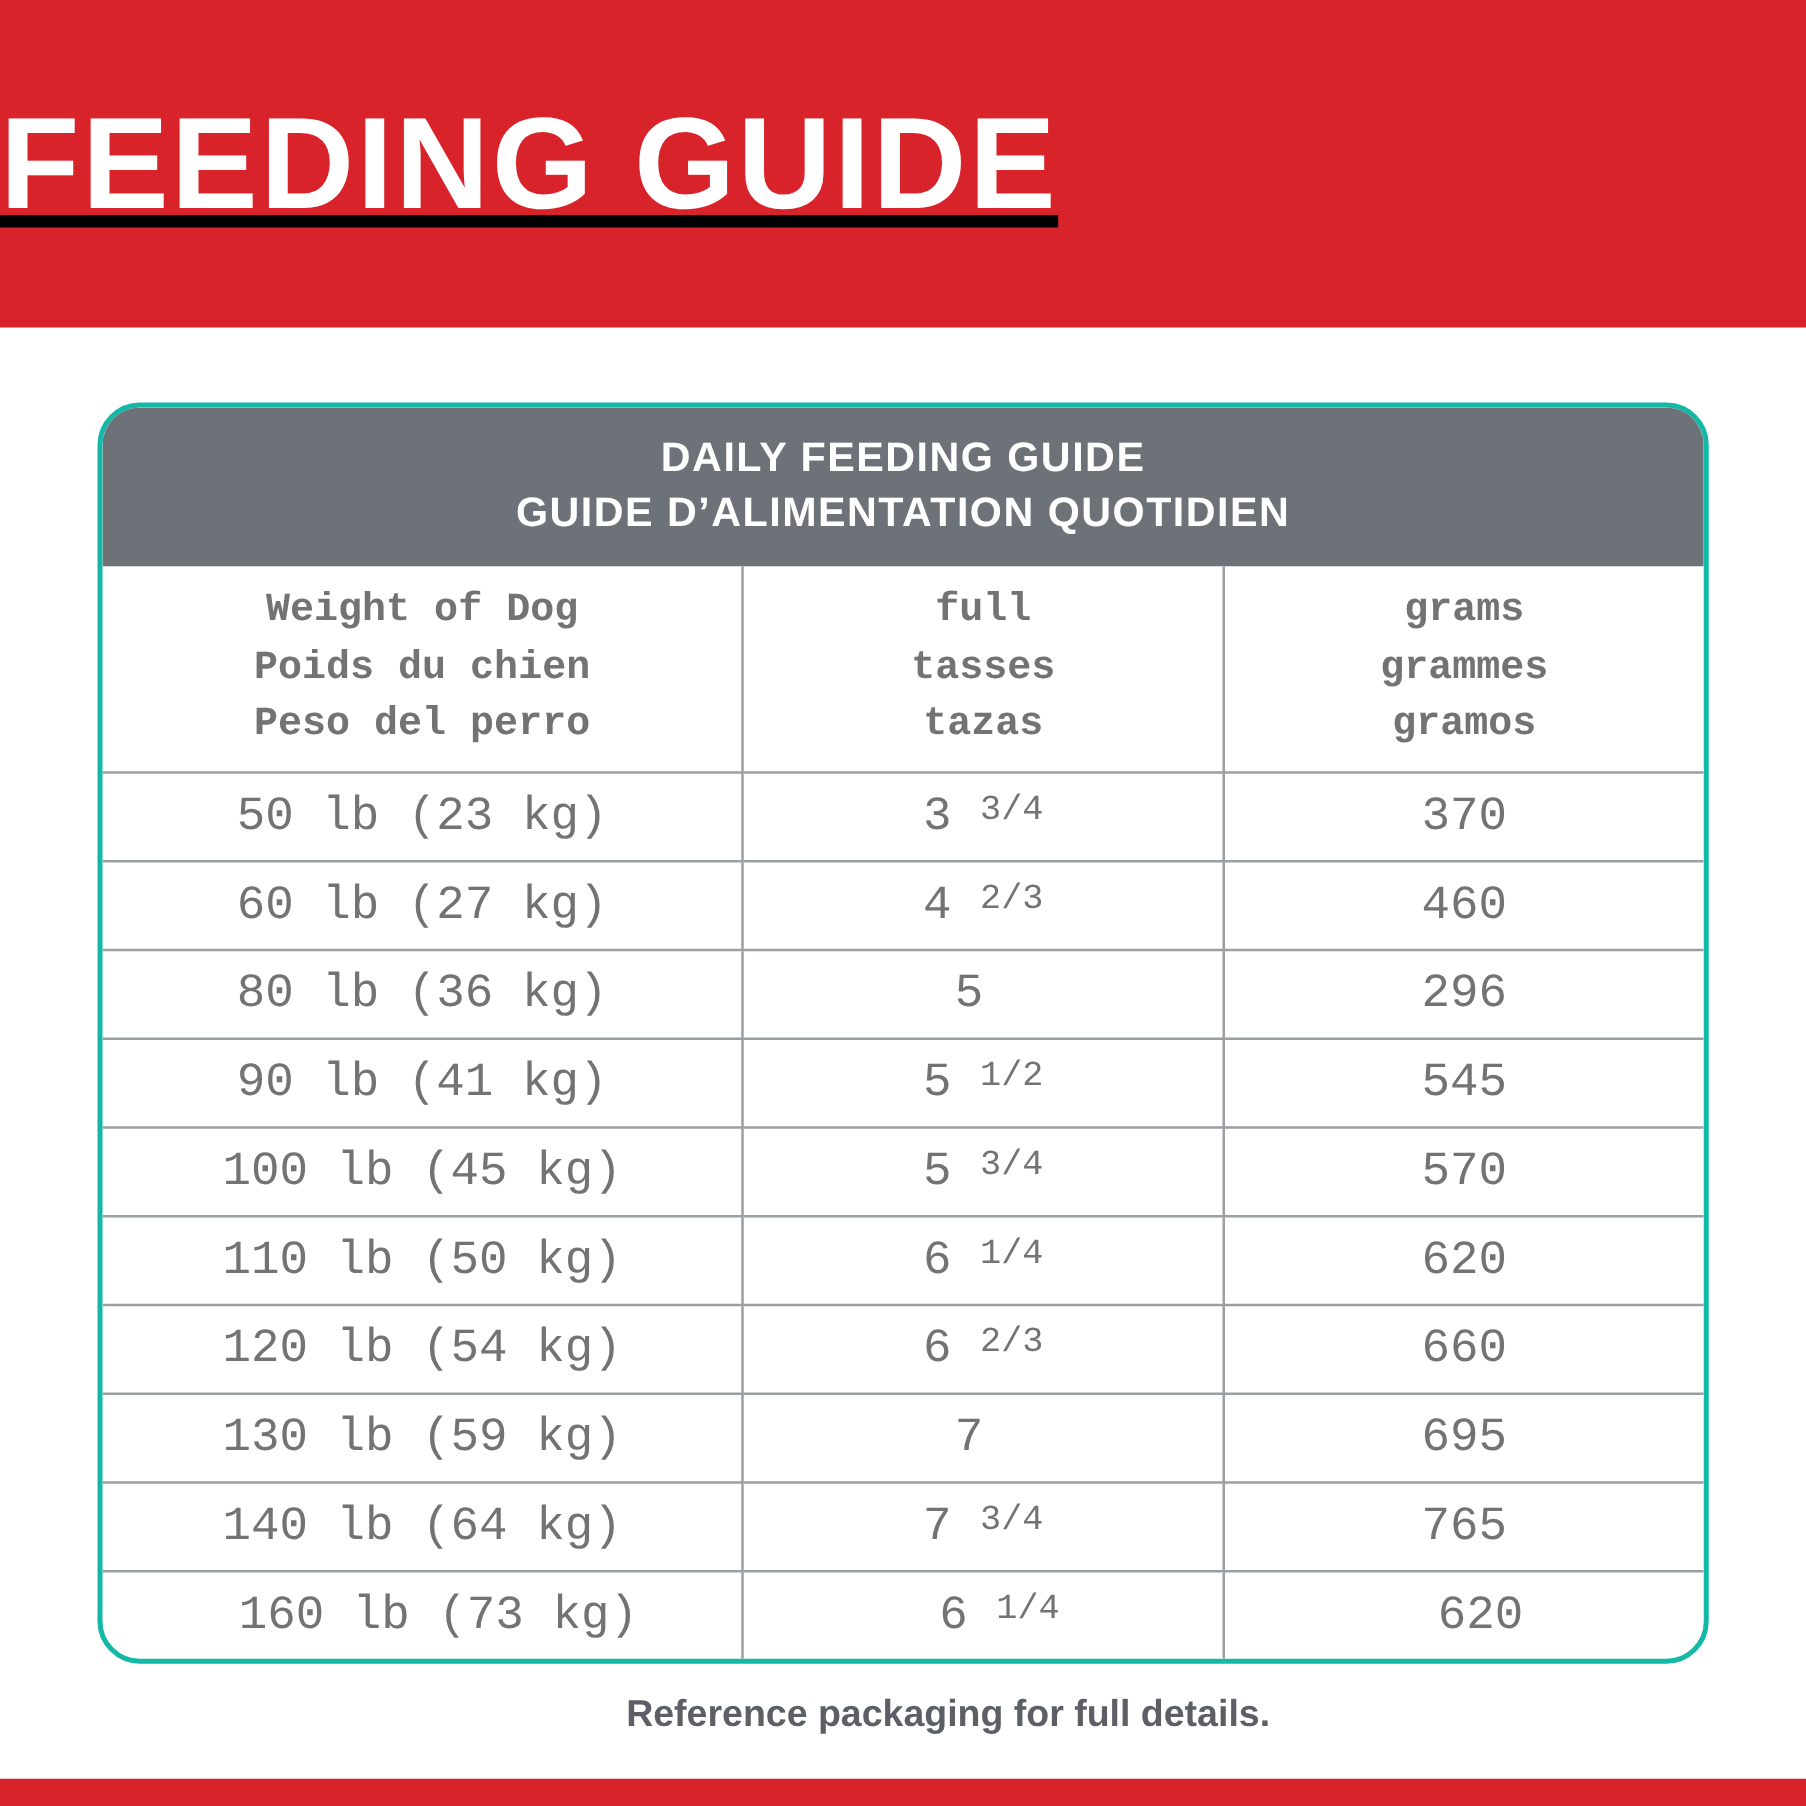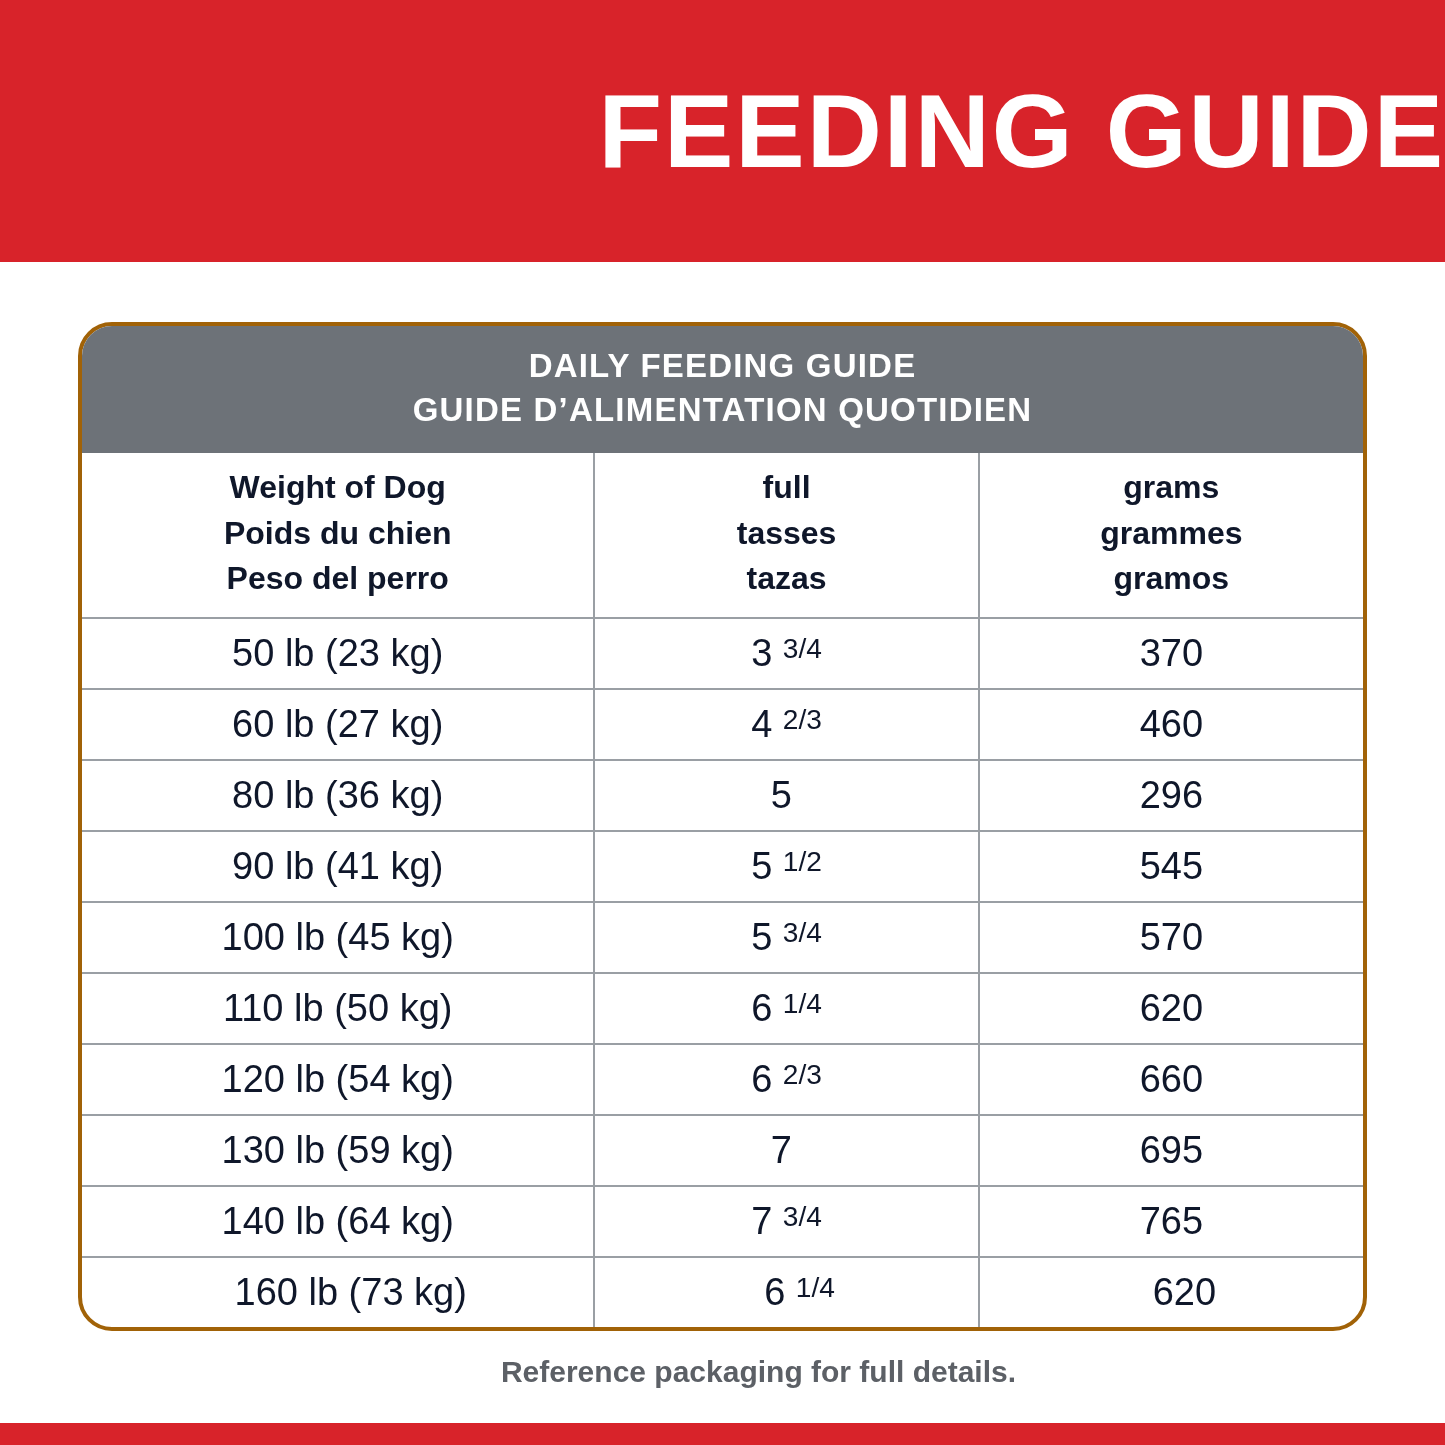--- a/index.html
+++ b/index.html
@@ -18,21 +18,22 @@
   
   .banner {
     position: absolute;
     left: 0;
     top: 0;
     width: 1445px;
     height: 262px;
     background: #d8232a;
     display: flex;
     align-items: center;
-    justify-content: flex-end;
+    justify-content: flex-start;
+    text-decoration: underline;
   }
   .banner-title {
     color: #ffffff;
     font-size: 104px;
     font-weight: bold;
     letter-spacing: 2px;
     line-height: 1;
     font-family: "Liberation Sans", sans-serif;
     text-align: center;
   }
@@ -46,21 +47,21 @@
     height: 22px;
     background: #d8232a;
   }
 
   
   .card {
     position: absolute;
     left: 78px;
     top: 322px;
     width: 1289px;
-    border: 4px solid #a16207;
+    border: 4px solid #14b8a6;
     border-radius: 34px;
     box-sizing: border-box;
     overflow: hidden;
     background: #ffffff;
   }
 
   .card-header {
     background: #6d7278;
     color: #ffffff;
     text-align: center;
@@ -78,23 +79,23 @@
     width: 100%;
     border-collapse: collapse;
     table-layout: fixed;
   }
   table.fg col.c1 { width: 40%; }
   table.fg col.c2 { width: 30%; }
   table.fg col.c3 { width: 30%; }
 
   table.fg th, table.fg td {
     border: 2px solid #9a9fa4;
-    color: #0f172a;
-    text-align: center;
-    font-family: Liberation Sans, sans-serif;
+    color: #737373;
+    text-align: center;
+    font-family: Liberation Mono, monospace;
   }
   table.fg th {
     font-size: 32px;
     font-weight: bold;
     padding: 12px 6px 16px 6px;
     line-height: 1.42;
     vertical-align: top;
   }
   table.fg td {
     font-size: 38px;

